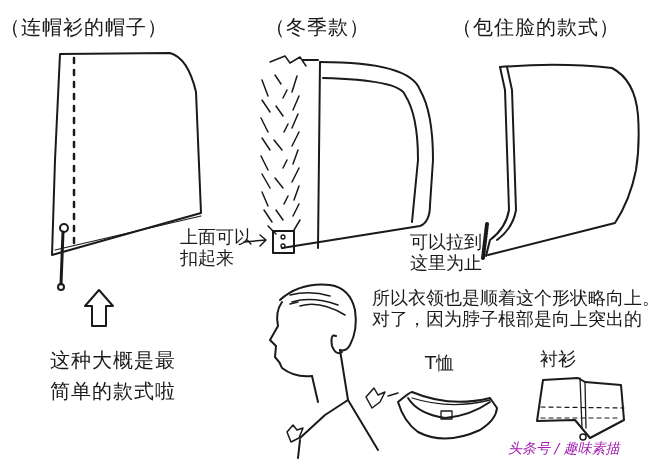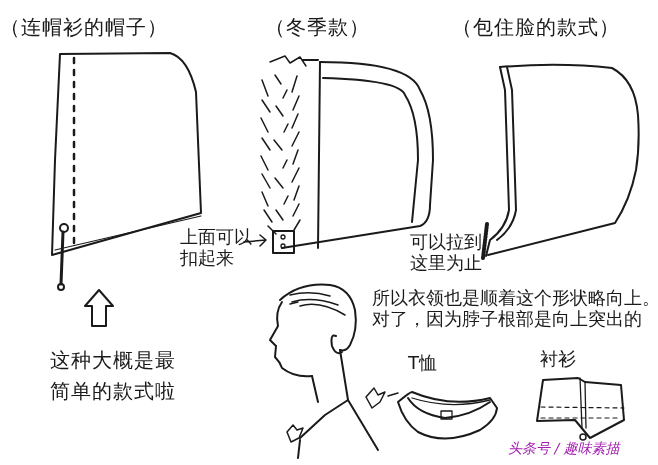--- a/index.html
+++ b/index.html
@@ -105,16 +105,16 @@
 <div class="lbl note" style="left:372px; top:287px;">
   <div>所以衣领也是顺着这个形状略向上。</div>
   <div>对了，因为脖子根部是向上突出的</div>
 </div>
 
 <div class="lbl big" style="left:50px; top:345px;">
   <div>这种大概是最</div>
   <div>简单的款式啦</div>
 </div>
 
-<div class="lbl note" style="left:408px; top:352px;">T恤</div>
+<div class="lbl note" style="left:425px; top:352px;">T恤</div>
 <div class="lbl note" style="left:540px; top:348px;">衬衫</div>
 
 <div class="lbl wm" style="left:508px; top:440px;">头条号 / 趣味素描</div>
 
 </body></html>

